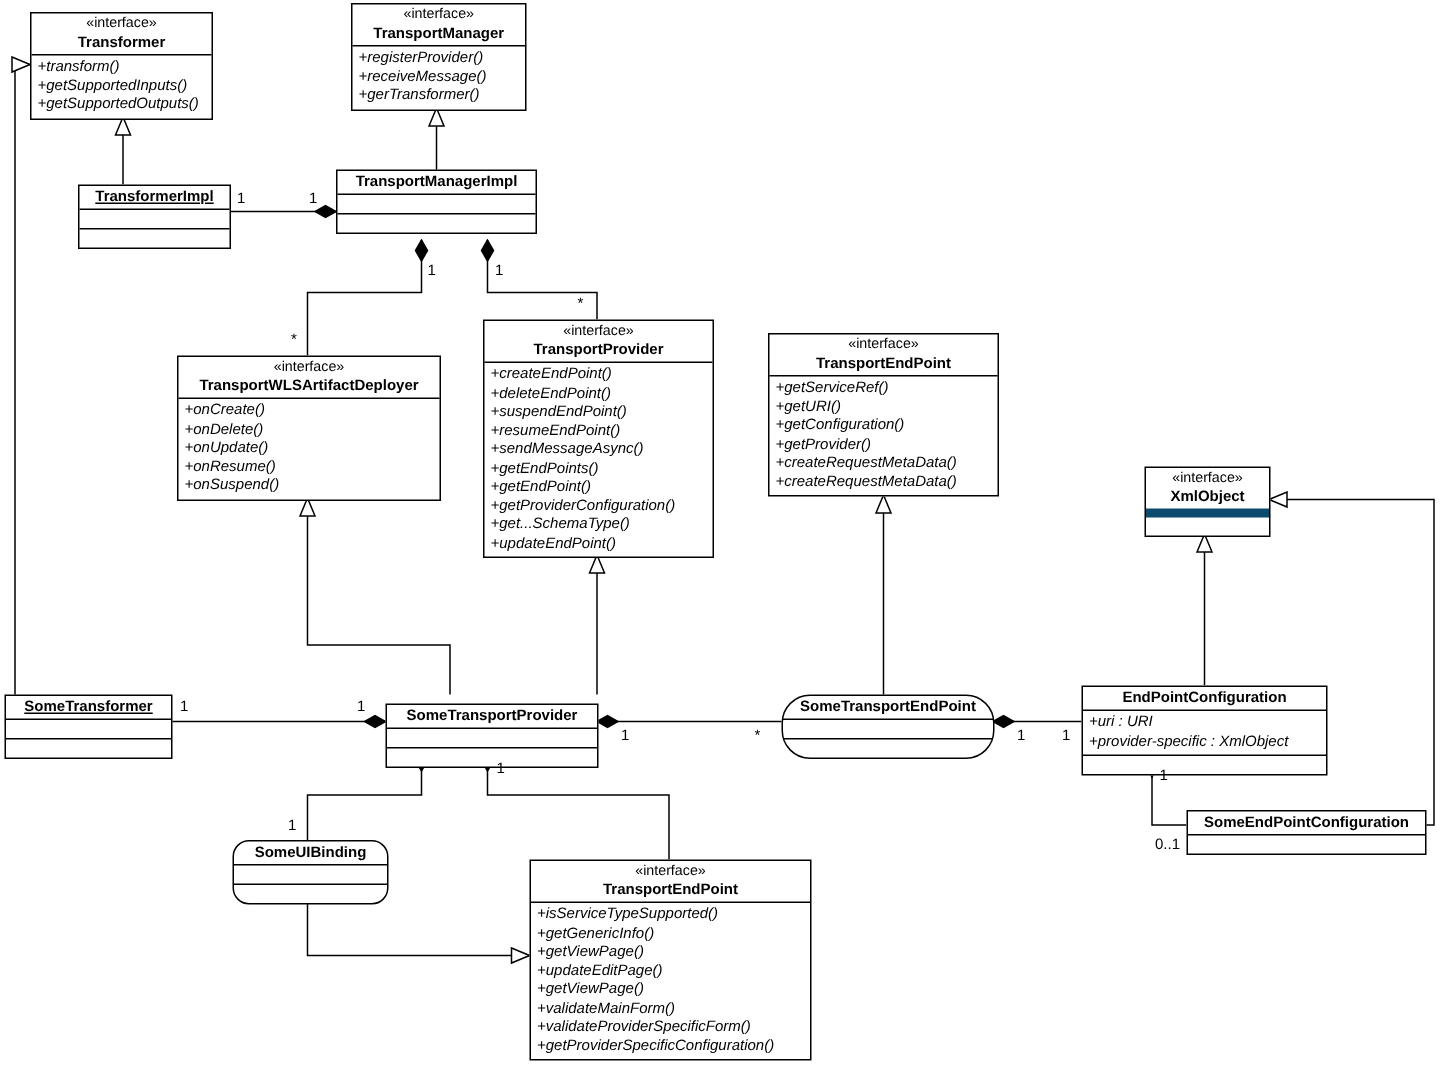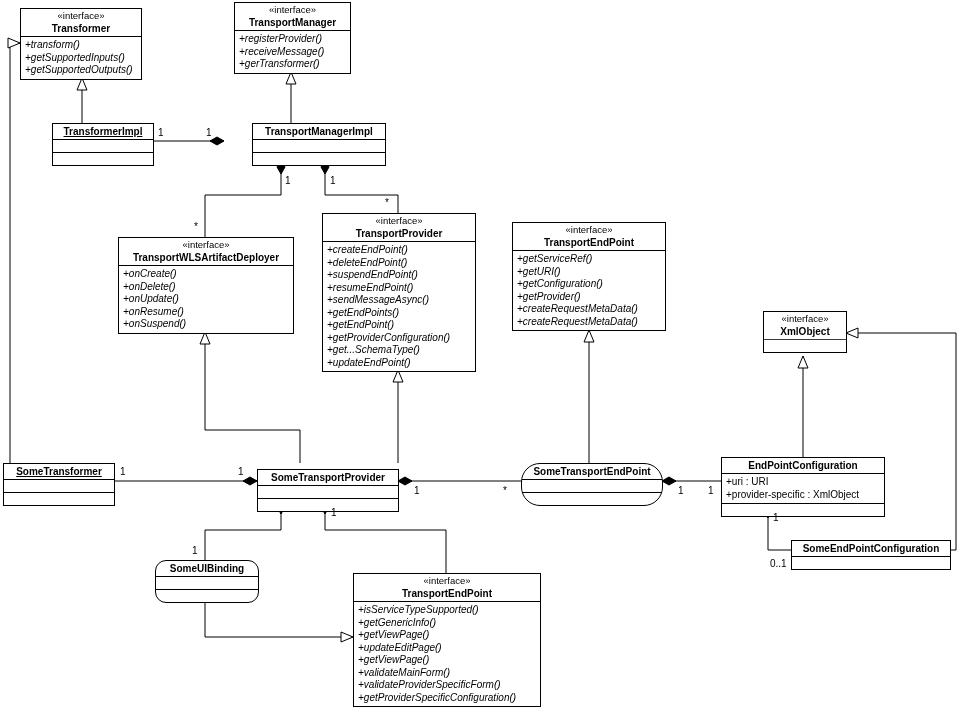--- a/index.html
+++ b/index.html
@@ -40,20 +40,21 @@
     min-height: 8px;
   }
   .op {
     font-style: italic;
     white-space: nowrap;
     line-height: 1.25;
   }
   .nop {
     white-space: nowrap;
     line-height: 1.25;
+    font-style: italic;
   }
   .class-box.nofooter .class-attrs { border-bottom:none; }
   svg {
     position: absolute;
     left: 0;
     top: 0;
     z-index: 1;
   }
   .mlabel {
     position: absolute;
@@ -84,21 +85,21 @@
     <div class="op">+gerTransformer()</div>
   </div>
 </div>
 
 <div class="class-box" style="left:52px; top:123px; width:100px;text-decoration:underline;">
   <div class="class-name">TransformerImpl</div>
   <div class="class-attrs"></div>
   <div class="class-ops"></div>
 </div>
 
-<div class="class-box" style="left:224px; top:123px; width:132px;margin-left:28px;">
+<div class="class-box" style="left:224px; top:113px; width:132px;">
   <div class="class-name">TransportManagerImpl</div>
   <div class="class-attrs"></div>
   <div class="class-ops"></div>
 </div>
 
 <div class="class-box" style="left:118px; top:237px; width:174px;">
   <div class="stereotype">«interface»</div>
   <div class="class-name">TransportWLSArtifactDeployer</div>
   <div class="class-ops">
     <div class="op">+onCreate()</div>
@@ -134,21 +135,21 @@
     <div class="op">+getURI()</div>
     <div class="op">+getConfiguration()</div>
     <div class="op">+getProvider()</div>
     <div class="op">+createRequestMetaData()</div>
     <div class="op">+createRequestMetaData()</div>
   </div>
 </div>
 
 <div class="class-box" style="left:763px; top:311px; width:82px;">
   <div class="stereotype">«interface»</div>
-  <div class="class-name" style="border-bottom:1px solid #0c4a6e">XmlObject</div>
+  <div class="class-name" style="border-bottom:6px solid #0c4a6e">XmlObject</div>
   <div class="class-ops"></div>
 </div>
 
 <div class="class-box" style="left:3px; top:463px; width:110px;text-decoration:underline;">
   <div class="class-name">SomeTransformer</div>
   <div class="class-attrs"></div>
   <div class="class-ops"></div>
 </div>
 
 <div class="class-box" style="left:257px; top:469px; width:140px;">

